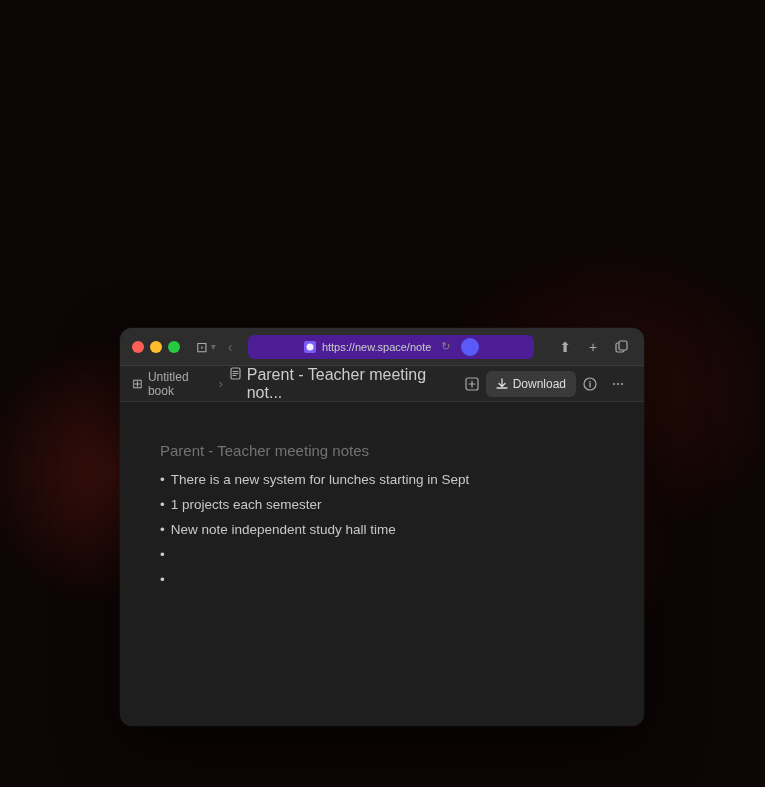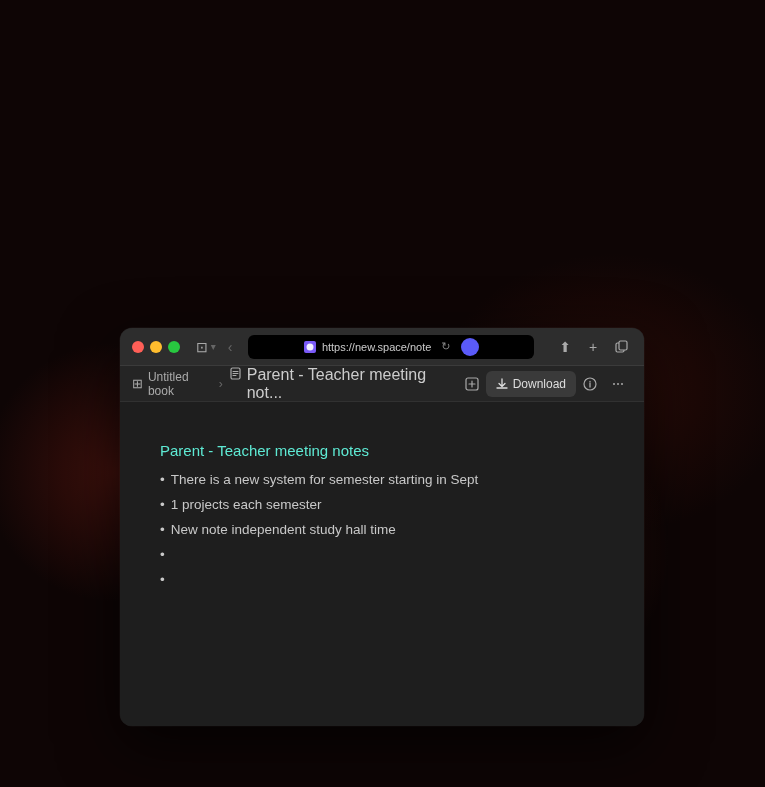--- a/index.html
+++ b/index.html
@@ -75,21 +75,21 @@
 
     .nav-arrow {
       color: #666;
       font-size: 14px;
       margin-left: 4px;
     }
 
     .address-bar {
       flex: 1;
       margin: 0 8px;
-      background: #000000;
+      background: #4c1d95;
       border-radius: 6px;
       height: 24px;
       display: flex;
       align-items: center;
       justify-content: center;
       gap: 6px;
       padding: 0 8px;
     }
 
     .address-favicon {
@@ -213,21 +213,21 @@
     
     .content-area {
       flex: 1;
       background: #1e1e1e;
       padding: 40px 40px 20px 40px;
       overflow: hidden;
     }
 
     .note-title {
       font-size: 15px;
-      color: #5eead4;
+      color: #737373;
       font-weight: 500;
       margin-bottom: 12px;
     }
 
     .note-list {
       list-style: none;
       display: flex;
       flex-direction: column;
       gap: 6px;
     }
@@ -339,21 +339,21 @@
         </svg>
       </div>
     </div>
   </div>
 
   <div class="content-area">
     <div class="note-title">Parent - Teacher meeting notes</div>
     <ul class="note-list">
       <li>
         <span class="bullet">•</span>
-        <span>There is a new system for semester starting in Sept</span>
+        <span>There is a new system for lunches starting in Sept</span>
       </li>
       <li>
         <span class="bullet">•</span>
         <span>1 projects each semester</span>
       </li>
       <li>
         <span class="bullet">•</span>
         <span>New note independent study hall time</span>
       </li>
       <li>

